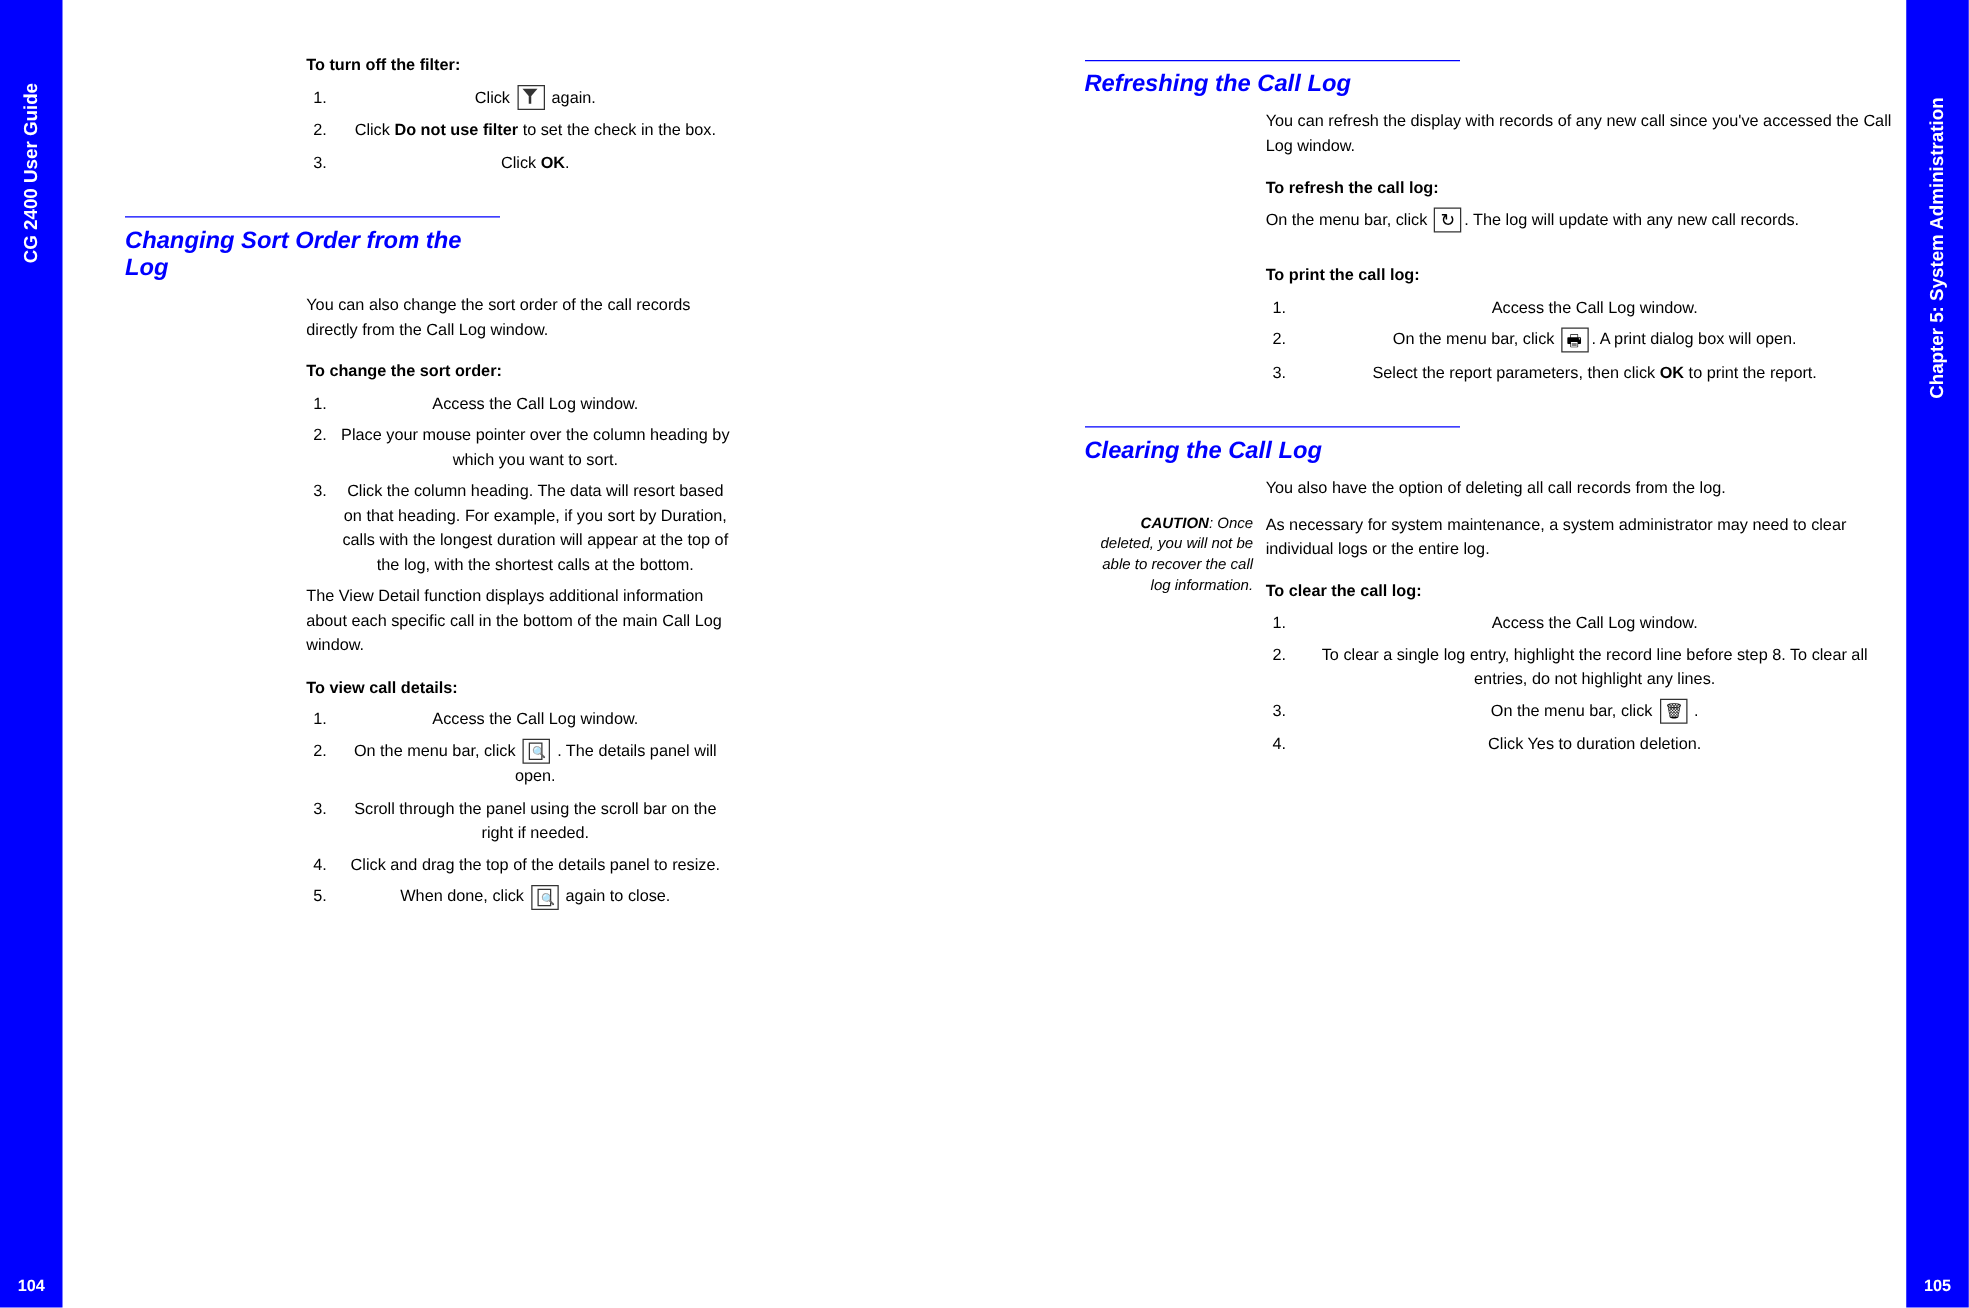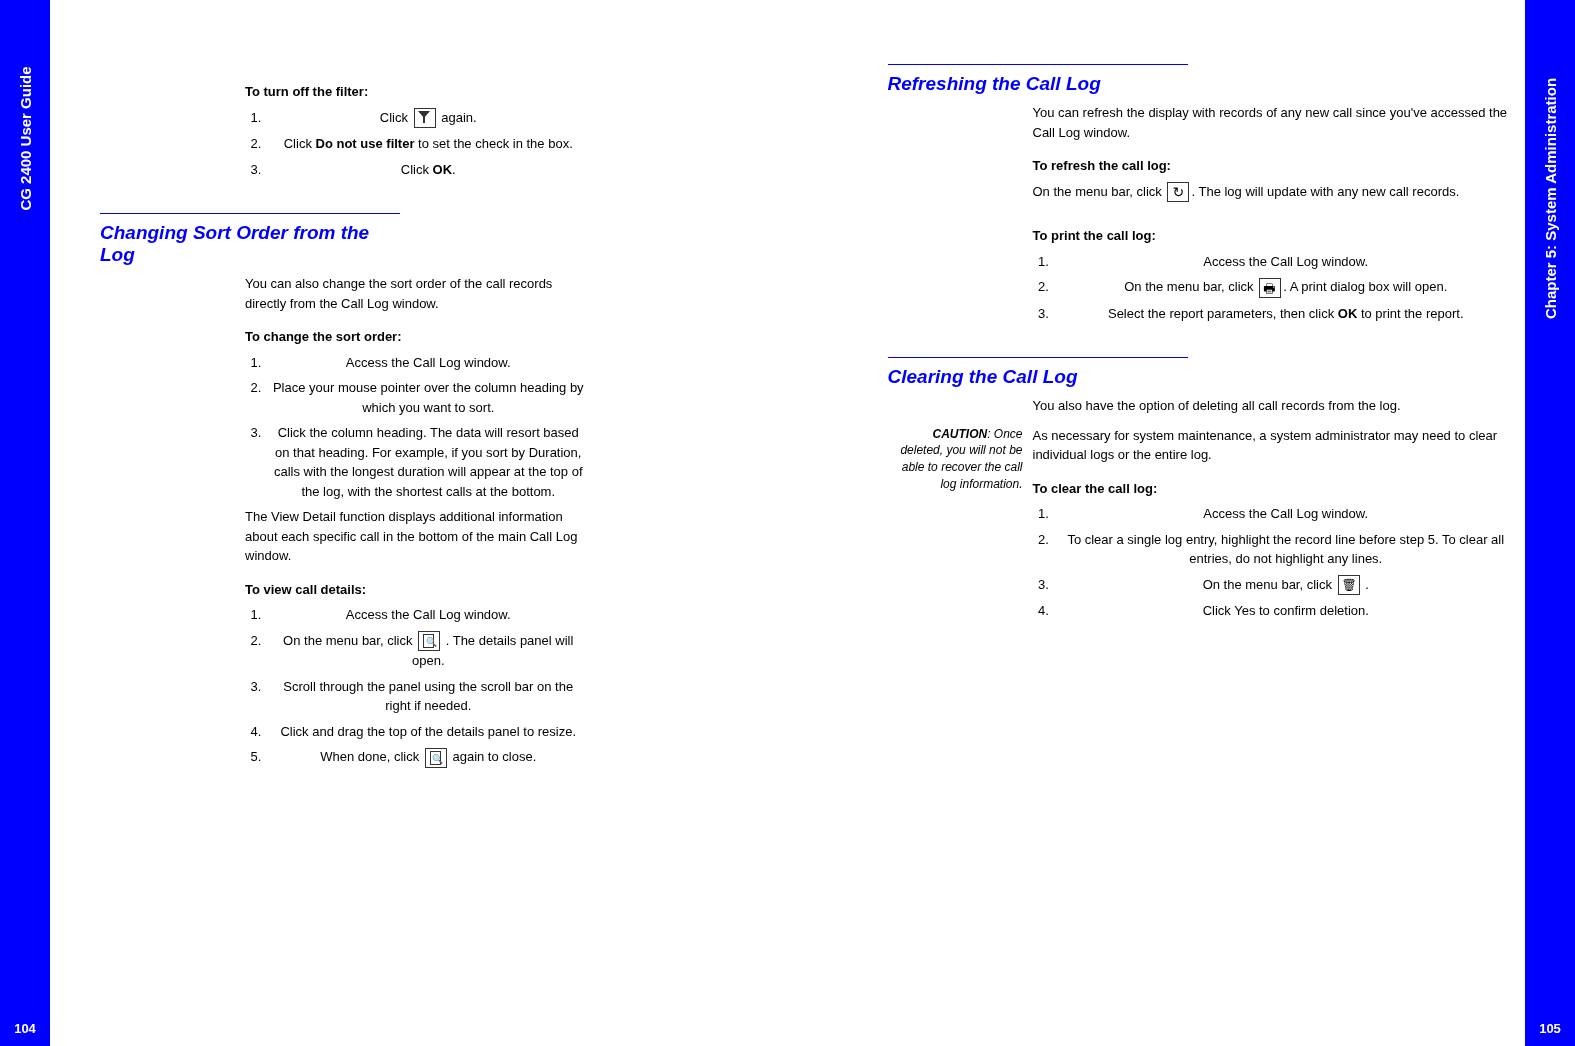--- a/index.html
+++ b/index.html
@@ -75,26 +75,26 @@
     position: absolute;
     bottom: 10px;
     left: 50%;
     transform: translateX(-50%);
     font-weight: bold;
     font-size: 13px;
   }
   .content-left {
     margin-left: 100px;
     margin-right: 200px;
-    padding-top: 68px;
+    padding-top: 28px;
   }
   .content-right {
-    margin-left: 100px;
+    margin-left: 80px;
     margin-right: 60px;
-    padding-top: 64px;
+    padding-top: 48px;
   }
   .two-col {
     display: flex;
   }
   .side-col {
     width: 135px;
     min-width: 135px;
     padding-right: 10px;
     text-align: right;
     font-style: italic;
@@ -331,27 +331,27 @@
       </div>
       <div class="two-col">
         <div class="side-col">
           <span class="caution-b">CAUTION</span><span>: Once deleted, you will not be able to recover the call log information.</span>
         </div>
         <div class="main-col">
           <p>As necessary for system maintenance, a system administrator may need to clear individual logs or the entire log.</p>
           <div class="sub-head">To clear the call log:</div>
           <ol>
             <li>Access the Call Log window.</li>
-            <li>To clear a single log entry, highlight the record line before step 5. To clear all entries, do not highlight any lines.</li>
+            <li>To clear a single log entry, highlight the record line before step 8. To clear all entries, do not highlight any lines.</li>
             <li>
               <span>On the menu bar, click</span>
               <span class="icon icon-clear"></span>
               <span>.</span>
             </li>
-            <li>Click Yes to confirm deletion.</li>
+            <li>Click Yes to duration deletion.</li>
           </ol>
         </div>
       </div>
 
     </div>
   </div>
 
 </div>
 
 </body></html>

